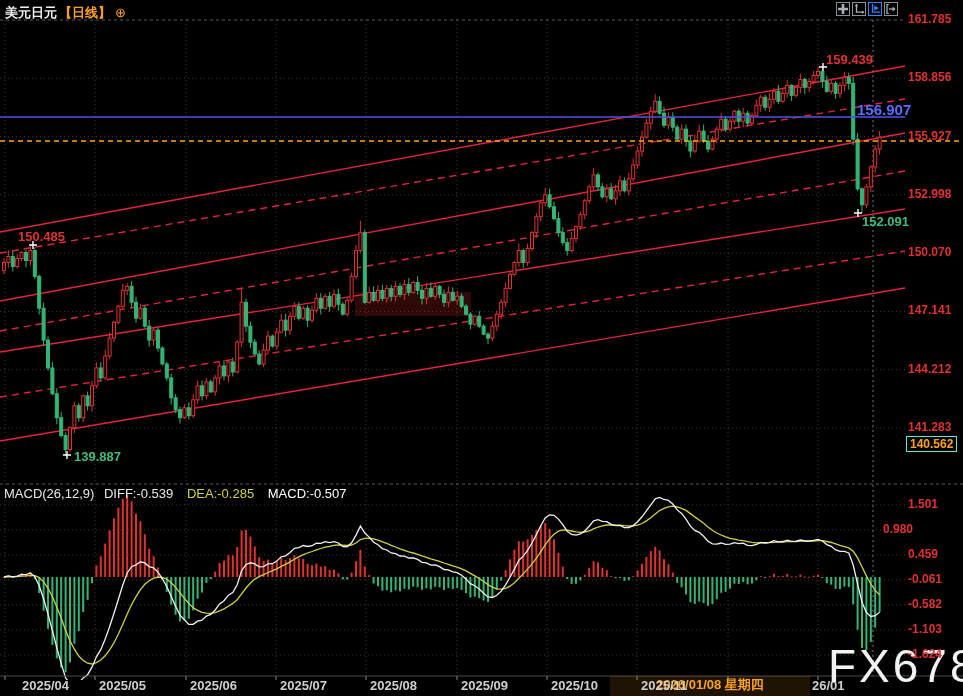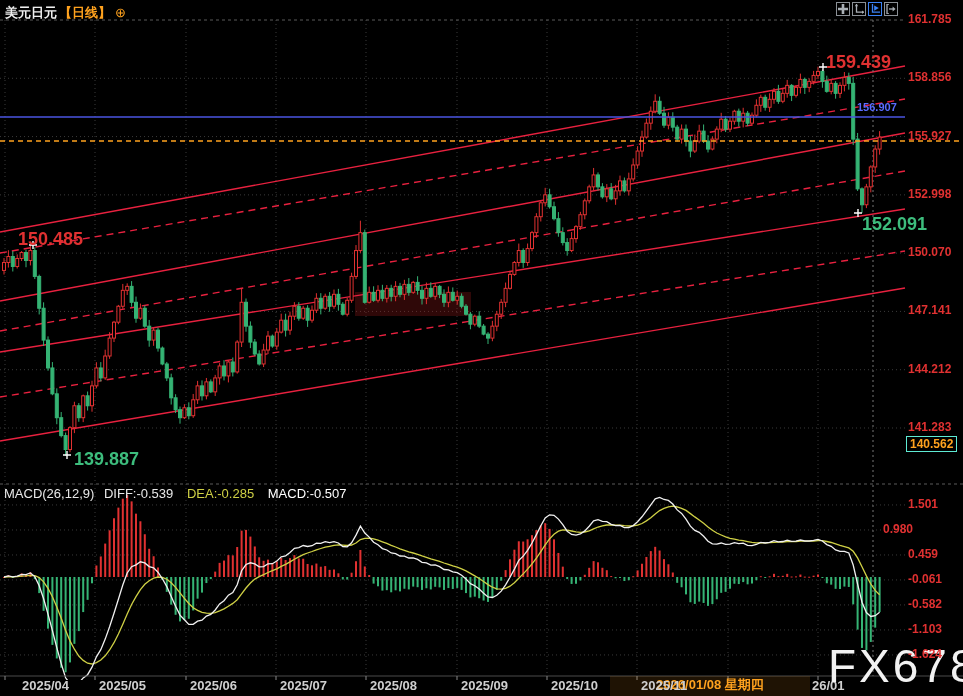--- a/index.html
+++ b/index.html
@@ -2,22 +2,22 @@
 <html><head>
 <meta charset="utf-8">
 <style>
   html,body{margin:0;padding:0;background:#000;}
   #app{position:relative;width:963px;height:696px;background:#000;overflow:hidden;
        font-family:"Liberation Sans",sans-serif;}
   #chartsvg{position:absolute;left:0;top:0;}
   #labels{position:absolute;left:0;top:0;width:856px;height:696px;pointer-events:none;}
   .axlab{position:absolute;font:bold 12px "Liberation Sans",sans-serif;color:#e03131;white-space:nowrap;}
   .axlab.green{color:#3dbd7d}
-  .axlab.blue{color:#5a6cff;font-size:11px}
-  .axlab.big{font-size:18px}
+  .axlab.blue{color:#5a6cff;font-size:15px}
+  .axlab.big{font-size:13px}
   .axlab.orange-box{color:#ffa21e;border:1px solid #5eead4;background:#000;padding:0 3px;}
   .xlab{position:absolute;font:bold 13px "Liberation Sans",sans-serif;color:#cfcfcf;white-space:nowrap;}
   #titlebar{position:absolute;left:5px;top:4px;font:bold 13px "Liberation Sans",sans-serif;color:#efefef;}
   #titlebar .period{color:#ffa21e;margin-left:2px;}
   #titlebar .addbtn{color:#ffa21e;font-weight:normal;margin-left:4px;cursor:pointer;}
   #toolbar{position:absolute;left:836px;top:2px;display:flex;gap:2px;}
   .tool{width:14px;height:14px;border:1px solid #8a8f95;display:flex;align-items:center;justify-content:center;cursor:pointer;box-sizing:border-box;background:#000;}
   .tool.active{border-color:#3b82f6;}
   #macdheader{position:absolute;left:4px;top:486px;font:13px "Liberation Sans",sans-serif;white-space:nowrap;}
   #macdheader .t{color:#e8e8e8;}

